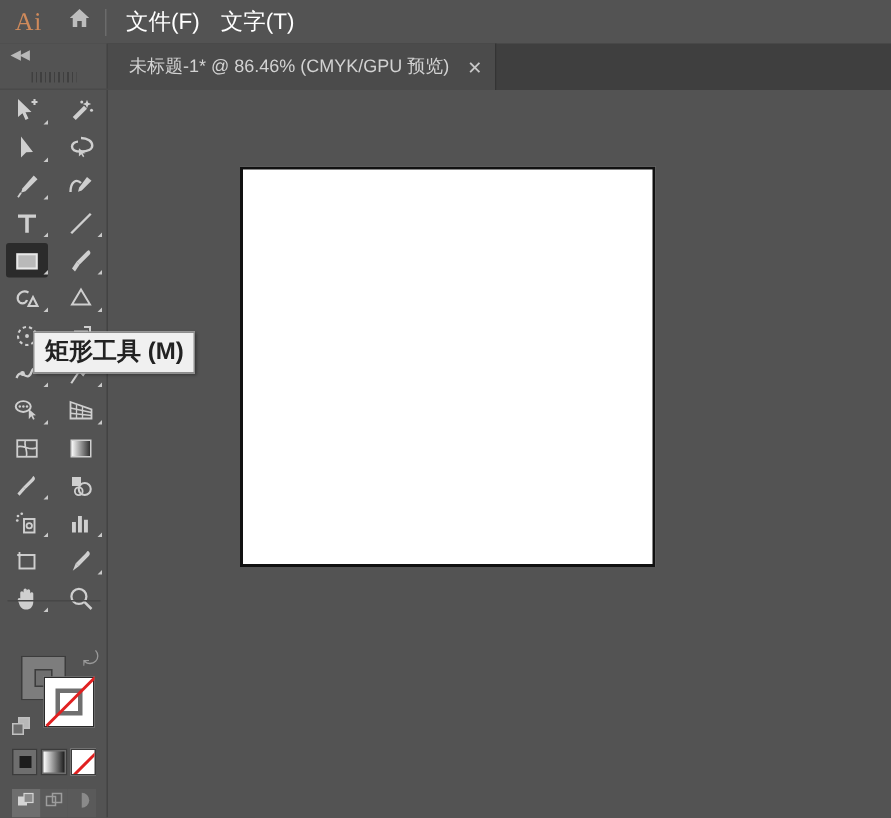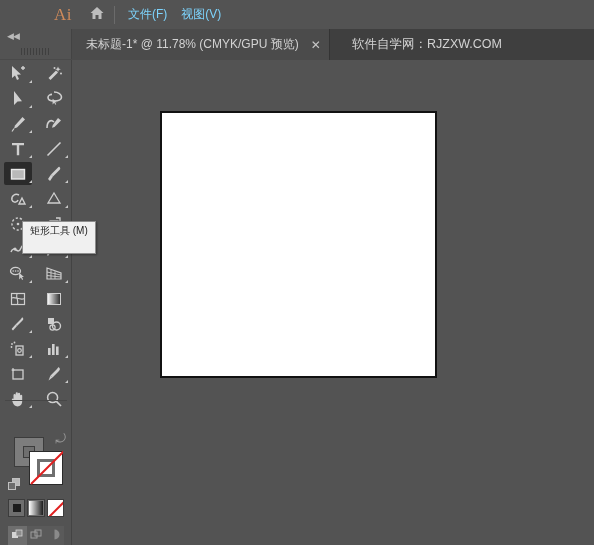--- a/index.html
+++ b/index.html
@@ -15,32 +15,31 @@
   .menubar {
     position: absolute; left: 0; top: 0; width: 594px; height: 29px;
     background: #535353;
     display: flex; align-items: center;
   }
   .ai-logo {
     width: 38px; height: 29px;
     display: flex; align-items: center; justify-content: center;
     color: #cf8a5b; font-size: 17px; letter-spacing: 0.5px;
     font-family: "Liberation Serif", "DejaVu Serif", serif;
-    margin-left: 44px;
   }
   .home-btn {
     width: 30px; height: 29px;
     display: flex; align-items: center; justify-content: center;
   }
   .menu-sep {
     width: 1px; height: 18px; background: #6b6b6b; margin: 0 6px 0 2px;
   }
   .menu-items { display: flex; align-items: center; height: 29px; }
   .menu-item {
-    color: #7dd3fc; font-size: 12px; padding: 0 7px; height: 29px;
+    color: #ffffff; font-size: 15px; padding: 0 7px; height: 29px;
     display: flex; align-items: center; white-space: nowrap;
   }
 
   
   .tabbar {
     position: absolute; left: 0; top: 29px; width: 594px; height: 31px;
     background: #3f3f3f;
   }
   .tab-left-strip {
     position: absolute; left: 0; top: 0; width: 72px; height: 31px;
@@ -103,23 +102,24 @@
     border-left: 3px solid transparent;
     border-bottom: 3px solid #c9c9c9;
   }
   .tool.active .corner { z-index: 3; }
 
   
   .tooltip {
     position: absolute; left: 22px; top: 192px;
     background: #f0f0f0; color: #222;
     border: 1px solid #8d8d8d;
-    font-size: 10px; padding: 2px 7px 15px 7px;
+    font-size: 16px; padding: 2px 7px 3px 7px;
     white-space: nowrap; z-index: 50;
     box-shadow: 1px 1px 2px rgba(0,0,0,0.35);
+    font-weight: bold;
   }
 
   
   .tb-divider {
     position: absolute; left: 5px; width: 62px; height: 1px; background: #474747;
   }
   .color-area { position: absolute; left: 0; top: 372px; width: 72px; height: 173px; }
 
   .swatch-fill {
     position: absolute; left: 14px; top: 36px; width: 30px; height: 30px;
@@ -211,31 +211,30 @@
     <div class="home-btn">
       <span>
         <svg width="16" height="16" viewBox="0 0 16 16">
           <path d="M8 2 L14.5 8 L12.5 8 L12.5 14 L9.5 14 L9.5 10 L6.5 10 L6.5 14 L3.5 14 L3.5 8 L1.5 8 Z" fill="#bdbdbd"></path>
         </svg>
       </span>
     </div>
     <div class="menu-sep"></div>
     <div class="menu-items">
       <div class="menu-item">文件(F)</div>
-      <div class="menu-item">视图(V)</div>
+      <div class="menu-item">文字(T)</div>
     </div>
   </div>
 
   <div class="tabbar">
     <div class="tab-left-strip"></div>
     <div class="tab-active">
-      <span class="tab-title">未标题-1* @ 11.78% (CMYK/GPU 预览)</span>
+      <span class="tab-title">未标题-1* @ 86.46% (CMYK/GPU 预览)</span>
       <span class="tab-close">✕</span>
     </div>
-    <div class="tab-note" style="left:338px;">软件自学网：RJZXW.COM</div>
   </div>
 
   <div class="toolbar">
 
     <div class="tb-collapse">
       <span>◀◀</span>
     </div>
     <div class="tb-grip">
         <i></i>
       </div>

